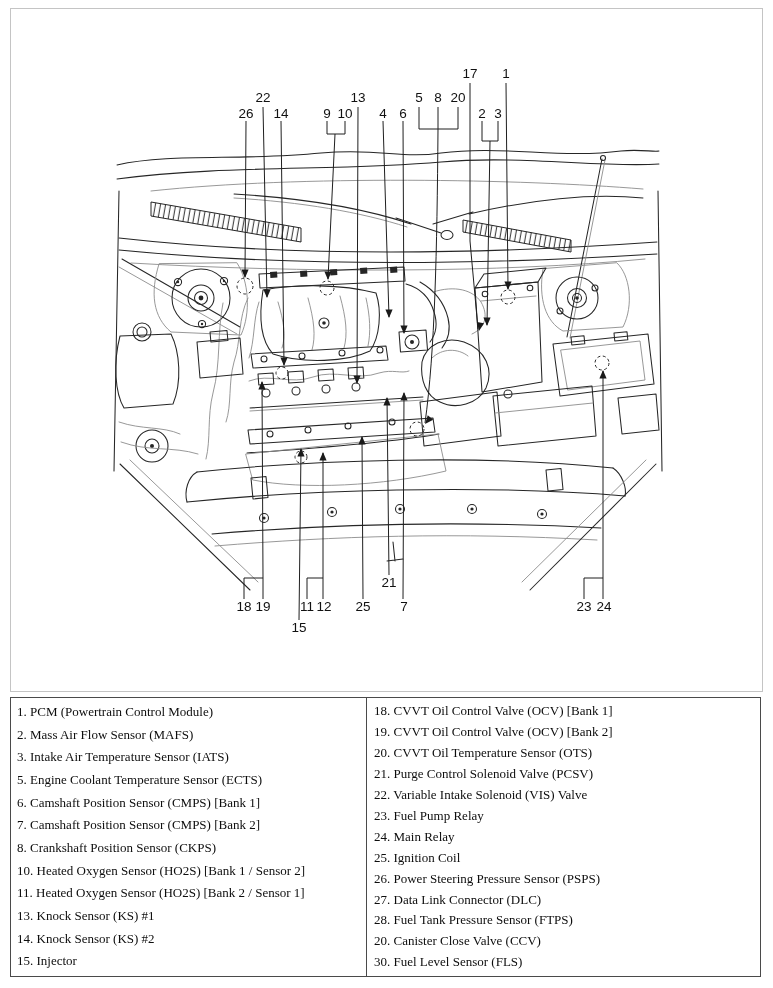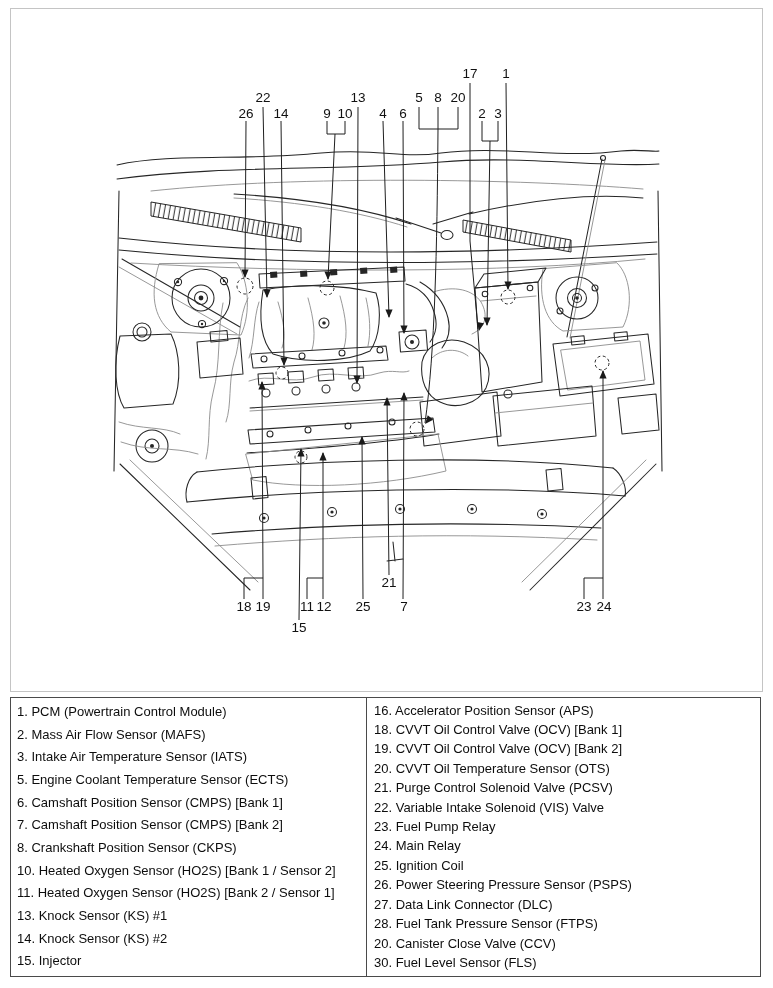--- a/index.html
+++ b/index.html
@@ -16,21 +16,21 @@
   .ink{stroke:#262626;stroke-width:1.05;fill:none;stroke-linecap:round;stroke-linejoin:round;}
   .ink2{stroke:#8c8c8c;stroke-width:0.9;fill:none;stroke-linecap:round;stroke-linejoin:round;}
   .fillink{fill:#262626;stroke:none;}
   .lead{stroke:#1f1f1f;stroke-width:1;fill:none;}
   .ar{fill:#1a1a1a;stroke:none;}
   .dc{stroke:#2a2a2a;stroke-width:1;fill:none;stroke-dasharray:3 2.6;}
   .cl{font-family:"Liberation Sans",sans-serif;font-size:13.5px;fill:#111;text-anchor:middle;}
   
   .legend{
     position:absolute;left:10px;top:697px;width:749px;height:278px;
-    border:1.6px solid #4a4a4a;display:flex;background:#fff;
+    border:1.6px solid #4a4a4a;display:flex;background:#fff;font-family:Liberation Serif, serif;
   }
   .legend .col{display:flex;flex-direction:column;justify-content:space-around;
     padding:3px 0 3px 6px;box-sizing:border-box;}
   .legend .col-left{width:356px;border-right:1.4px solid #4a4a4a;}
   .legend .col-right{flex:1;padding-left:7px;}
   .legend .li{
     font-size:13px;line-height:18.4px;color:#0d0d0d;white-space:nowrap;
     letter-spacing:0;
   }
 </style>
@@ -294,21 +294,20 @@
       <div class="li">6. Camshaft Position Sensor (CMPS) [Bank 1]</div>
       <div class="li">7. Camshaft Position Sensor (CMPS) [Bank 2]</div>
       <div class="li">8. Crankshaft Position Sensor (CKPS)</div>
       <div class="li">10. Heated Oxygen Sensor (HO2S) [Bank 1 / Sensor 2]</div>
       <div class="li">11. Heated Oxygen Sensor (HO2S) [Bank 2 / Sensor 1]</div>
       <div class="li">13. Knock Sensor (KS) #1</div>
       <div class="li">14. Knock Sensor (KS) #2</div>
       <div class="li">15. Injector</div>
     </div>
     <div class="col col-right">
-      <div class="li">16. Accelerator Position Sensor (APS)</div>
       <div class="li">18. CVVT Oil Control Valve (OCV) [Bank 1]</div>
       <div class="li">19. CVVT Oil Control Valve (OCV) [Bank 2]</div>
       <div class="li">20. CVVT Oil Temperature Sensor (OTS)</div>
       <div class="li">21. Purge Control Solenoid Valve (PCSV)</div>
       <div class="li">22. Variable Intake Solenoid (VIS) Valve</div>
       <div class="li">23. Fuel Pump Relay</div>
       <div class="li">24. Main Relay</div>
       <div class="li">25. Ignition Coil</div>
       <div class="li">26. Power Steering Pressure Sensor (PSPS)</div>
       <div class="li">27. Data Link Connector (DLC)</div>

